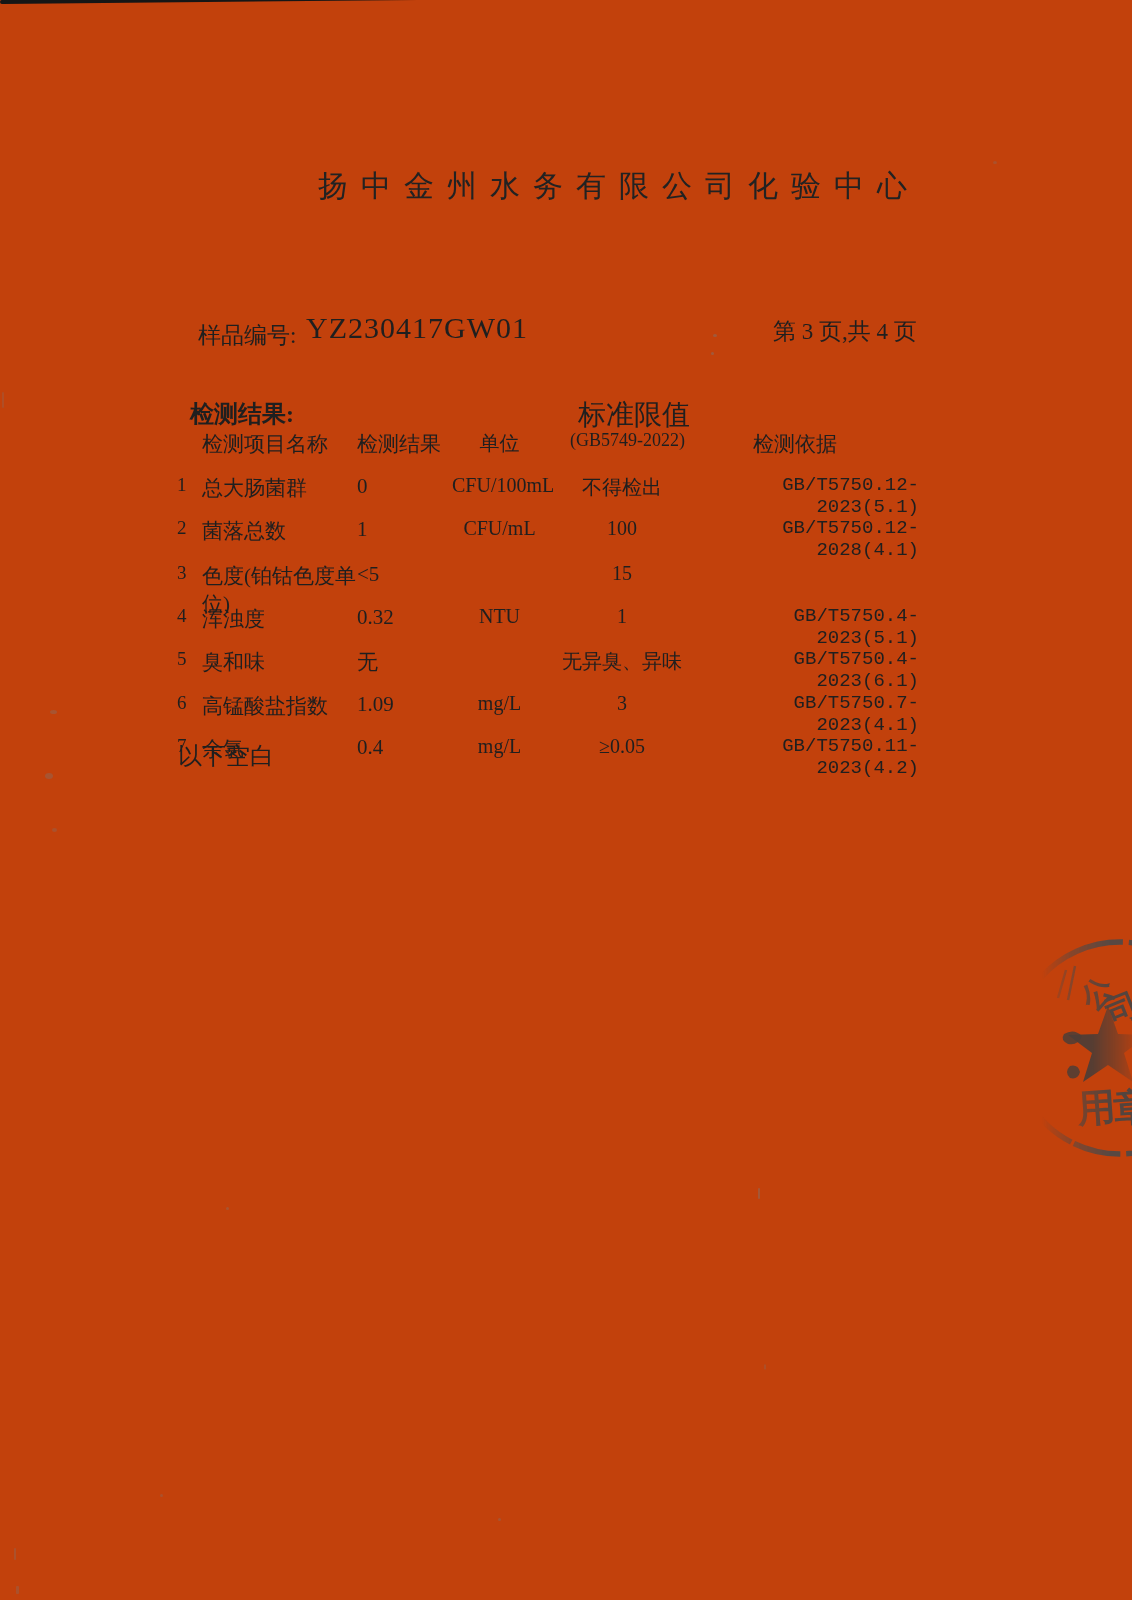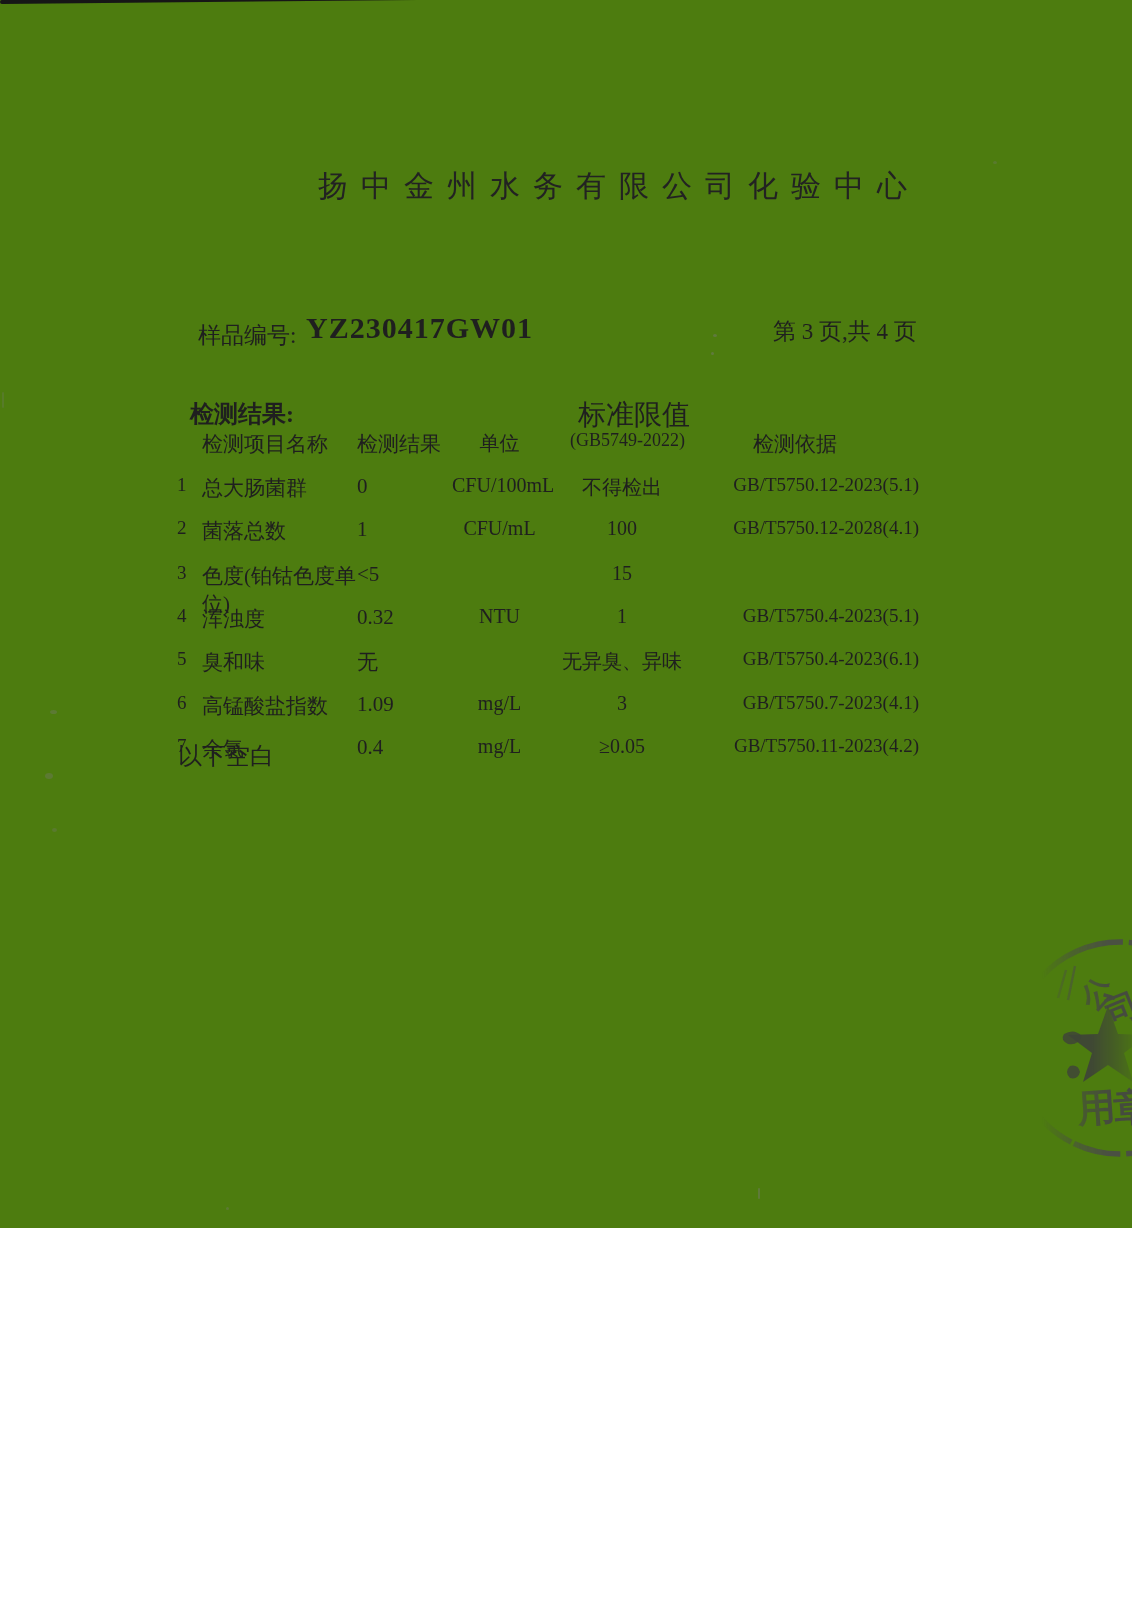--- a/index.html
+++ b/index.html
@@ -1,46 +1,46 @@
 <!DOCTYPE html>
 <html><head>
 <meta charset="utf-8">
 <style>
   html,body{margin:0;padding:0;background:#ffffff;}
   .page{
-    position:relative; width:1132px; height:1228px; overflow:hidden;
-    background:#4d7c0f; color:#1f1f1f;
+    position:relative; width:1132px; height:1600px; overflow:hidden;
+    background:#c2410c; color:#1f1f1f;
     font-family:"Liberation Serif","DejaVu Serif",serif;
   }
   .abs{position:absolute; white-space:nowrap;}
   .org-name{
     left:318px; top:166px; font-size:30px; letter-spacing:13px; color:#222;
   }
   .report-title{
     left:390px; top:226px; font-size:50px; font-weight:bold; letter-spacing:38px; color:#1a1a1a;
   }
   .sample-label{left:198px; top:320px; font-size:23px;}
-  .sample-id{left:306px; top:311px; font-size:30px; font-weight:bold; letter-spacing:1px;}
+  .sample-id{left:306px; top:311px; font-size:30px; font-weight:normal; letter-spacing:1px;}
   .page-info{left:773px; top:316px; font-size:23px;}
   .table-topline{
     left:175px; top:384px; width:766px; height:4px; background:#161616;
     transform:rotate(-0.55deg); transform-origin:left center; border-radius:2px;
   }
   .section-label{left:190px; top:398px; font-size:24px; font-weight:bold;}
   .limit-top{left:578px; top:396px; font-size:28px;}
   .row{
     position:absolute; left:157px; width:766px; box-sizing:border-box;
     display:grid; grid-template-columns:25px 155px 95px 95px 150px auto;
     padding-left:20px; font-size:21px;
   }
   .hdr{top:430px; font-size:21px;}
   .c-no{font-size:19px;}
   .c-unit{text-align:center; font-size:20px;}
   .c-limit{text-align:center; font-size:20px;}
-  .c-basis{font-size:19px; text-align:right; padding-right:4px;}
+  .c-basis{font-size:19px; text-align:right; padding-right:4px;font-family:Liberation Mono, monospace;}
   .hdr .c-basis{text-align:center; padding-right:30px; font-size:21px;}
   .hdr .c-limit{font-size:18px;margin-left:11px;}
   .end-note{left:178px; top:740px; font-size:24px;}
   .speck{position:absolute; background:#777; opacity:0.45; border-radius:50%;}
   .stamp{position:absolute; left:1008px; top:918px; opacity:0.88;}
 </style>
 </head>
 <body>
 
 <div class="page">

